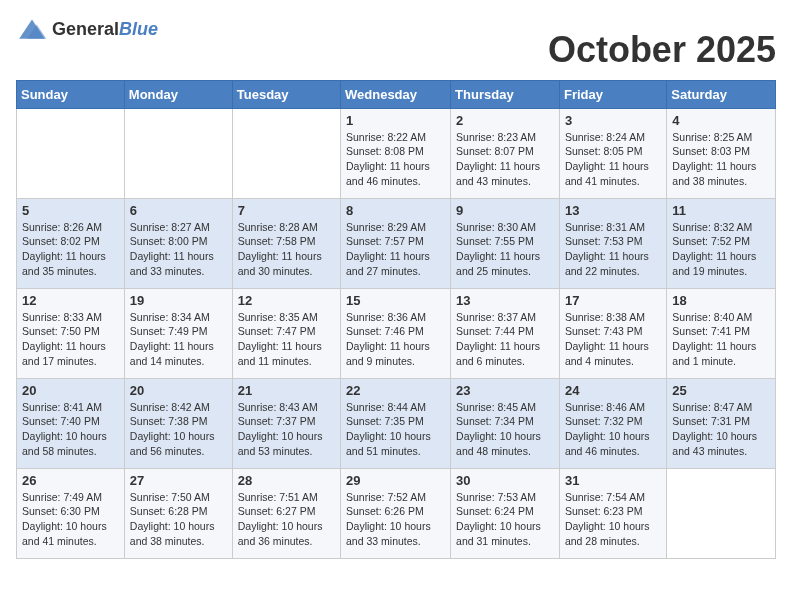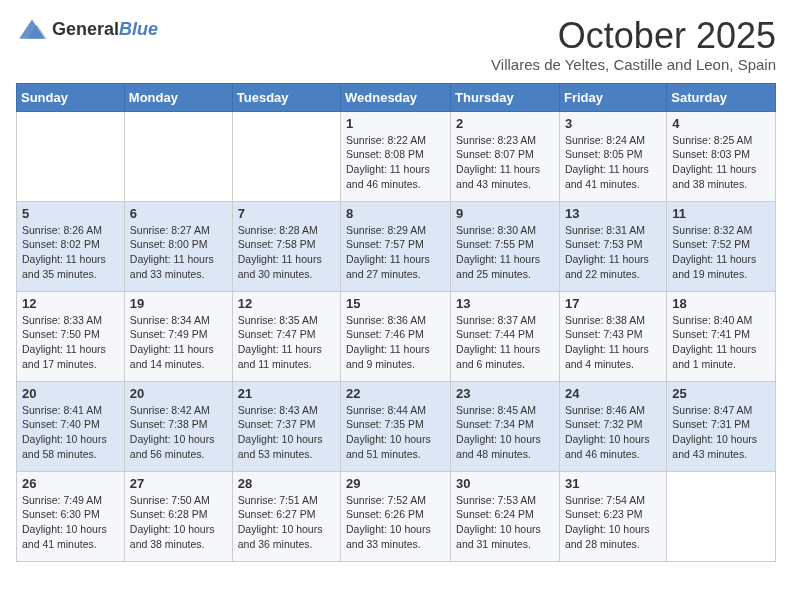--- a/index.html
+++ b/index.html
@@ -39,23 +39,24 @@
     }
     .logo-icon {
       width: 32px;
       height: 28px;
     }
     .title-block {
       text-align: right;
     }
     .month-title {
       font-size: 36px;
-      font-weight: normal;
+      font-weight: bold;
       color: #333;
       line-height: 1.1;
+      margin-top: 14px;
     }
     .subtitle {
       font-size: 15px;
       color: #555;
     }
     table {
       width: 100%;
       border-collapse: collapse;
       font-size: 11px;
     }
@@ -108,21 +109,20 @@
       <polygon points="4,28 20,4 36,28" fill="#4a7fc1" opacity="0.85"></polygon>
       <polygon points="14,28 26,10 38,28" fill="#4a7fc1" opacity="0.5"></polygon>
     </svg>
     <div class="logo-text">
       <span class="logo-general">General</span>
       <span class="logo-blue">Blue</span>
     </div>
   </div>
   <div class="title-block">
     <div class="month-title">October 2025</div>
-    <div class="subtitle">Villares de Yeltes, Castille and Leon, Spain</div>
   </div>
 </div>
 
 <table>
   <thead>
     <tr>
     <th>Sunday</th>
         <th>Monday</th>
         <th>Tuesday</th>
         <th>Wednesday</th>

